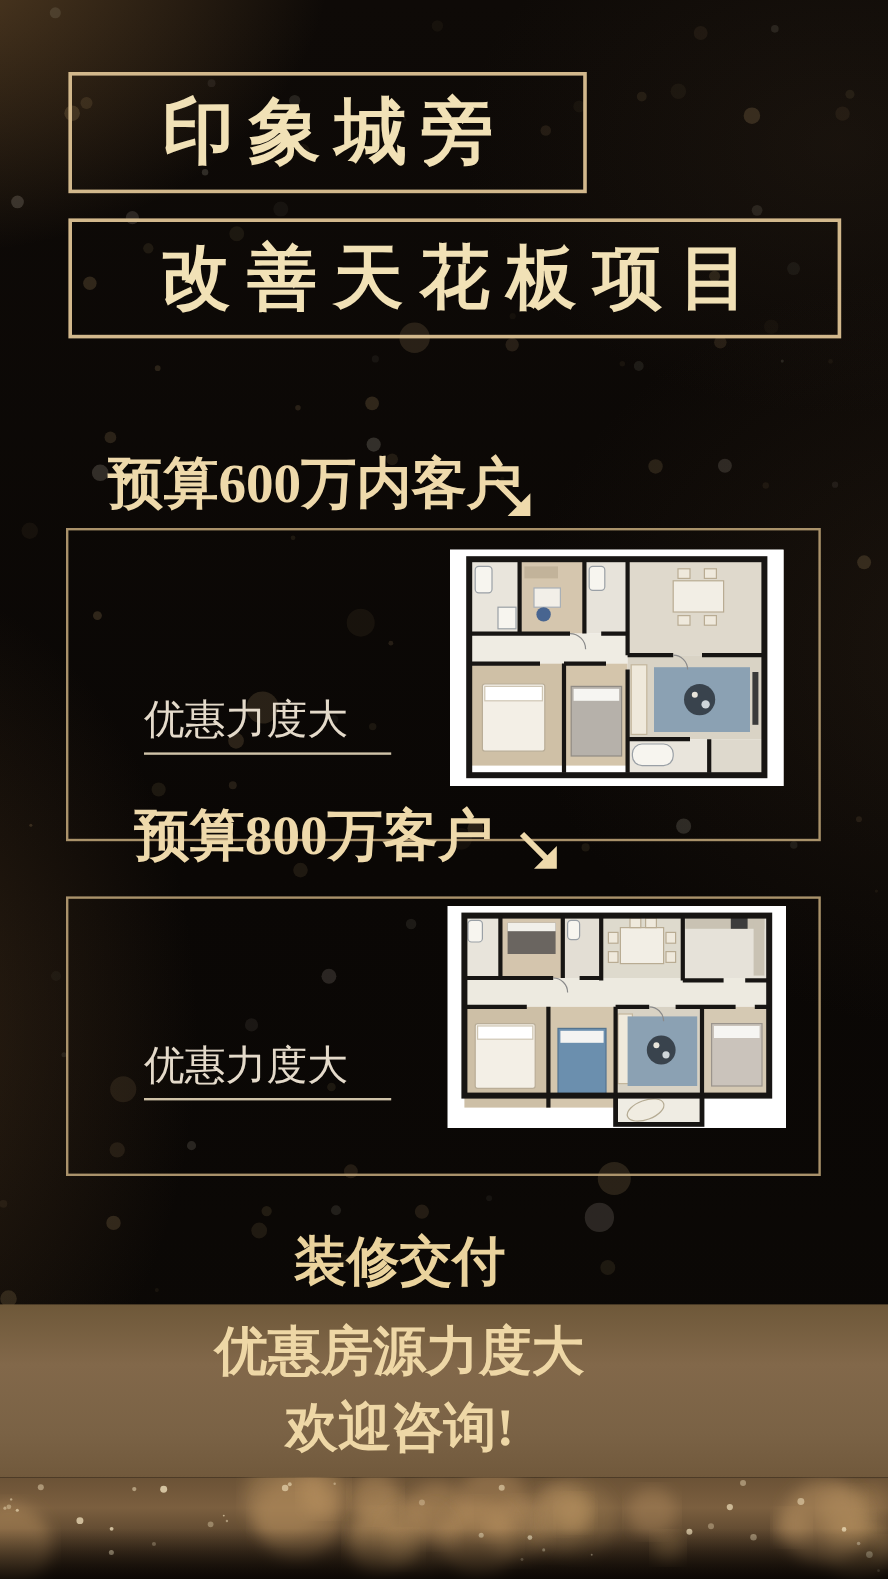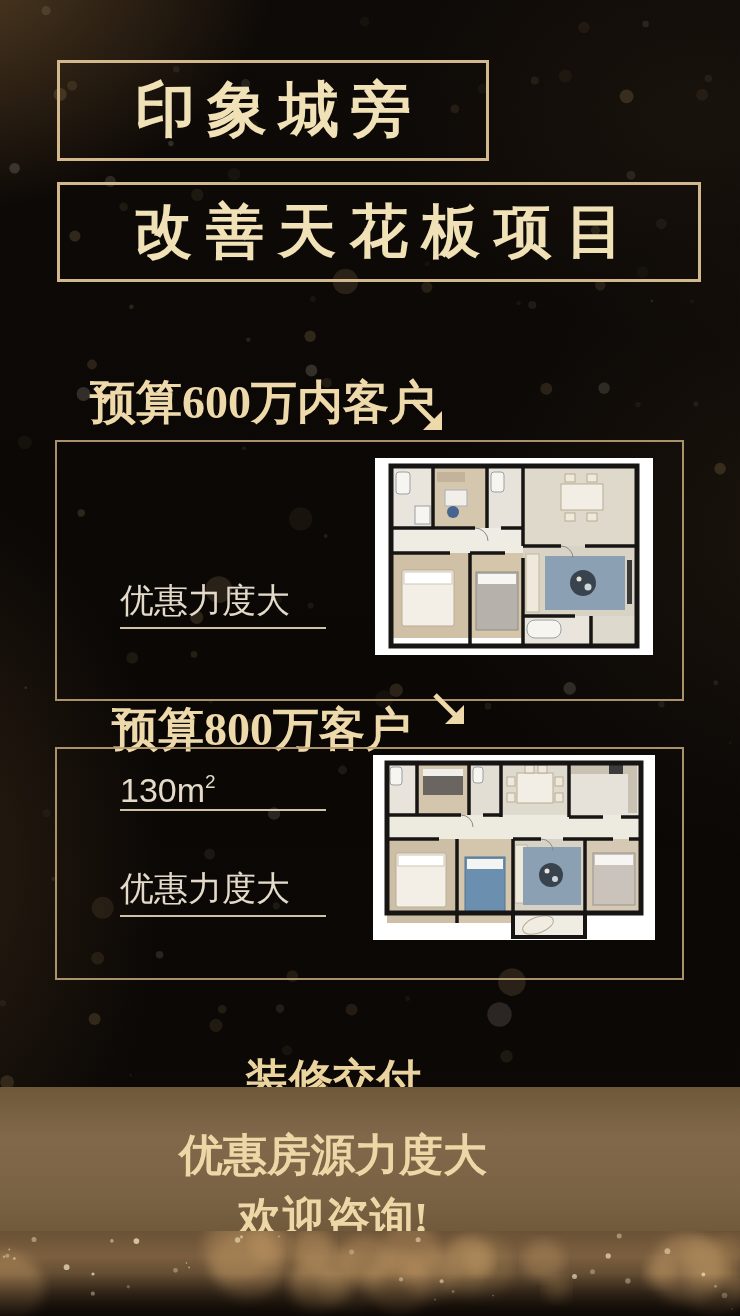--- a/index.html
+++ b/index.html
@@ -22,21 +22,21 @@
   .title-box {
     position:absolute; border:3px solid #d2b88c;
     display:flex; align-items:center; justify-content:center;
     color:#f1e1b6; font-weight:bold;
   }
   #title1 { left:57px; top:60px;  width:432px; height:101px; font-size:60px; letter-spacing:12px; text-indent:12px; }
   #title2 { left:57px; top:182px; width:644px; height:100px; font-size:58px; letter-spacing:14px; text-indent:14px; }
 
   .section-heading { position:absolute; color:#eed9ab; font-weight:bold; font-size:46px; white-space:nowrap; }
   #heading1 { left:90px;  top:372px; }
-  #heading2 { left:112px; top:666px;margin-top:33px; }
+  #heading2 { left:112px; top:666px; }
 
   .arrow { position:absolute; width:40px; height:40px; }
   #arrow1 { left:408px; top:396px; }
   #arrow2 { left:430px; top:690px; }
 
   .card { position:absolute; border:2px solid rgba(186,161,117,.9); }
   #card1 { left:55px; top:440px; width:629px; height:261px; }
   #card2 { left:55px; top:747px; width:629px; height:233px; }
 
   .spec-row {
@@ -47,21 +47,21 @@
   .spec-row .sup { font-size:19px; vertical-align:14px; }
   #s1r1 { top:474px; } #s1r2 { top:527px; } #s1r3 { top:580px; }
   #s2r1 { top:762px; } #s2r2 { top:815px; } #s2r3 { top:868px; }
 
   .plan { position:absolute; background:#fff; }
   #plan1 { left:375px; top:458px; width:278px; height:197px; }
   #plan2 { left:373px; top:755px; width:282px; height:185px; }
   .plan svg { display:block; width:100%; height:100%; }
 
   .footer-line { position:absolute; left:0; width:666px; text-align:center;
-                 color:#ead39d; font-weight:bold; font-size:44px; white-space:nowrap;margin-top:29px; }
+                 color:#ead39d; font-weight:bold; font-size:44px; white-space:nowrap; }
   #f1 { top:1022px; }
 
   .band {
     position:absolute; left:0; top:1087px; width:740px; height:144px;
     background:linear-gradient(180deg,#6e5839 0%,#82684a 35%,#7a6245 75%,#71593c 100%);
   }
   .band .footer-line { color:#eed7a6; }
   #f2 { top:10px; }
   #f3 { top:73px; }
 
@@ -272,23 +272,20 @@
   </div>
 
   <div class="section-heading serif" id="heading2">预算800万客户</div>
   <svg class="arrow" id="arrow2" viewBox="0 0 40 40">
     <line x1="5" y1="5" x2="28" y2="28" stroke="#eed9ab" stroke-width="5"></line>
     <polygon points="34,34 34,15 15,34" fill="#eed9ab"></polygon>
   </svg>
 
   <div class="card" id="card2"></div>
 
-  <div class="spec-row" id="s2r1">
-    <span class="spec-text">130m</span><span class="sup">2</span>
-  </div>
   <div class="spec-row" id="s2r3">
     <span class="spec-text">优惠力度大</span>
   </div>
 
   <div class="plan" id="plan2">
     <svg viewBox="0 0 282 185">
       <rect width="282" height="185" fill="#ffffff"></rect>
       <rect x="14" y="8" width="30" height="52" fill="#e8e4db"></rect>
       <rect x="44" y="8" width="52" height="52" fill="#d4c5ad"></rect>
       <rect x="96" y="8" width="32" height="52" fill="#e3ded4"></rect>

